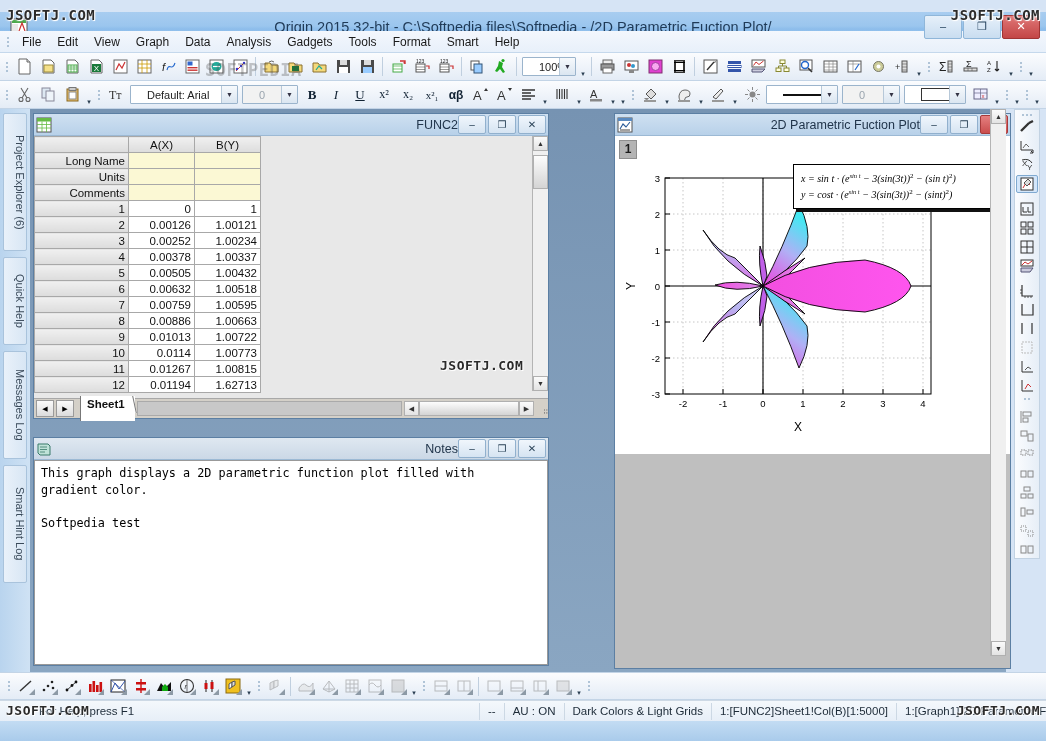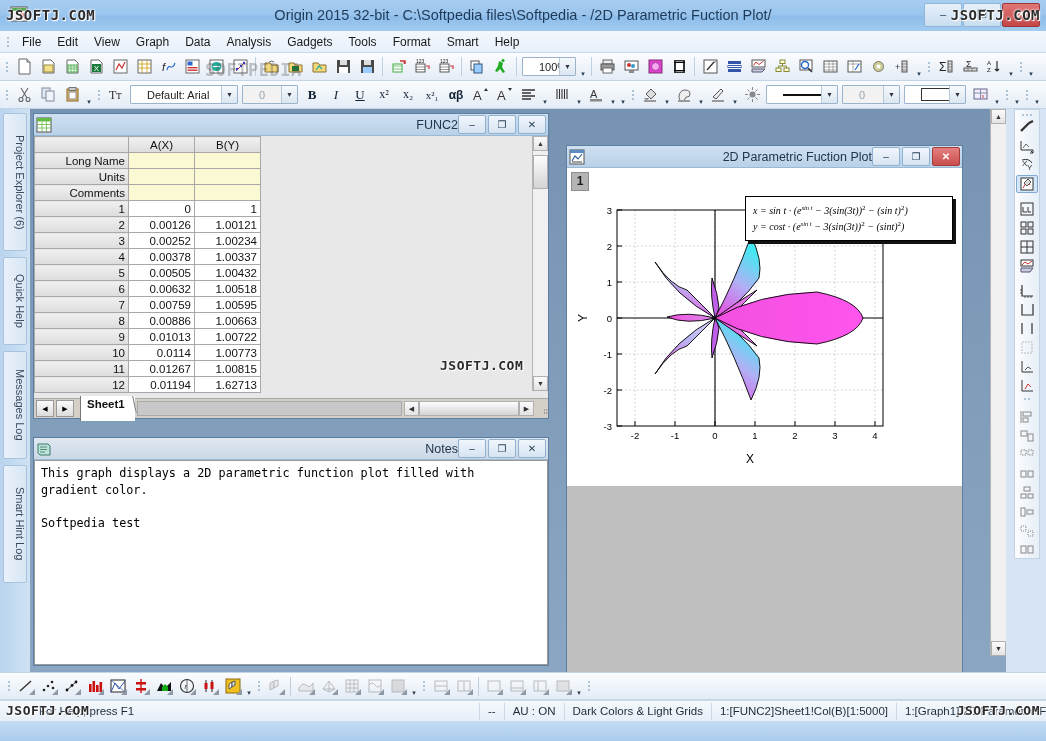--- a/index.html
+++ b/index.html
@@ -7,21 +7,21 @@
     width:1046px;height:741px;overflow:hidden;
     font-family:"Liberation Sans", sans-serif;
     font-size:12px;
     background:#d6e4f5;
     -webkit-font-smoothing:antialiased;
   }
   #app{position:relative;width:1046px;height:741px;}
 
   
   .titlebar{
-    position:absolute;left:0;top:0;width:1046px;height:31px;
+    position:absolute;left:0;top:12px;width:1046px;height:31px;
     background:linear-gradient(to bottom,#a8cdf0 0%,#9bc6ee 45%,#8dbdeb 55%,#a3cbef 100%);
     border-bottom:1px solid #7aa9d4;
   }
   .titlebar .tl-icon{position:absolute;left:10px;top:5px;width:18px;height:18px;}
   .titlebar .tl-text{
     position:absolute;left:0;top:0;width:1046px;height:31px;
     line-height:31px;text-align:center;color:#1f3a57;font-size:14.5px;
     white-space:nowrap;
   }
   .wm{
@@ -186,21 +186,21 @@
   #notesWin{left:3px;top:328px;width:516px;height:229px;}
   .notes-body{
     position:absolute;left:0;top:22px;right:0;bottom:0;background:#fff;
     border:1px solid #999;box-sizing:border-box;
     font-family:"DejaVu Sans Mono","Liberation Mono",monospace;
     font-size:11.8px;color:#000;padding:4px 6px;white-space:pre-wrap;line-height:1.42;
     overflow:hidden;
   }
 
   
-  #graphWin{left:536px;top:4px;width:397px;height:556px;margin-top:32px;}
+  #graphWin{left:584px;top:4px;width:397px;height:556px;}
   .graph-body{position:absolute;left:0;top:22px;right:0;bottom:0;background:#bfbfbf;overflow:hidden;}
   .graph-page{position:absolute;left:0;top:0;width:100%;height:318px;background:#fff;}
   .layer-btn{
     position:absolute;left:4px;top:4px;width:18px;height:19px;
     background:#b4b4b4;border:1px solid #8e8e8e;box-sizing:border-box;
     font-size:12px;font-weight:bold;color:#1b1b1b;text-align:center;line-height:17px;
   }
   .eqbox{
     position:absolute;left:178px;top:28px;width:208px;
     border:1px solid #000;background:#fff;box-shadow:3px 3px 0 #111;

